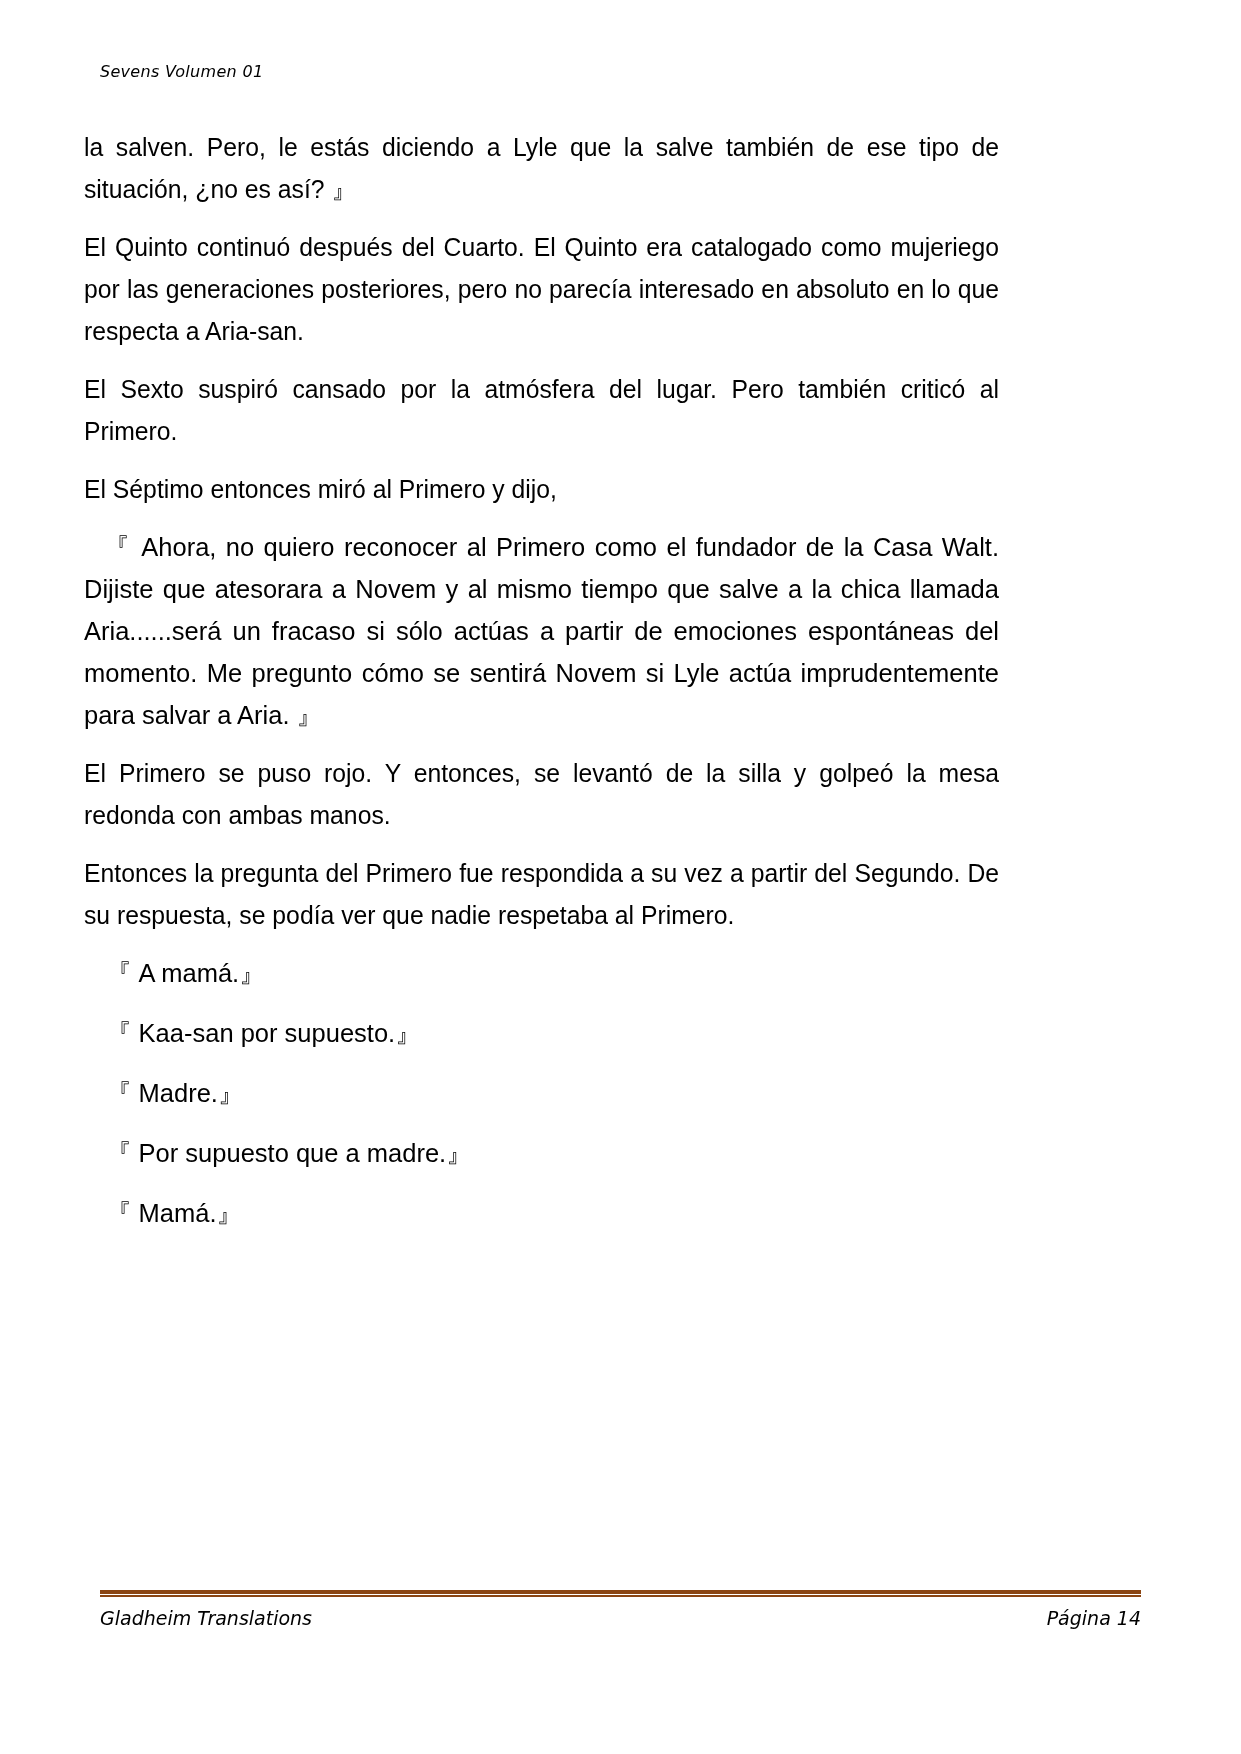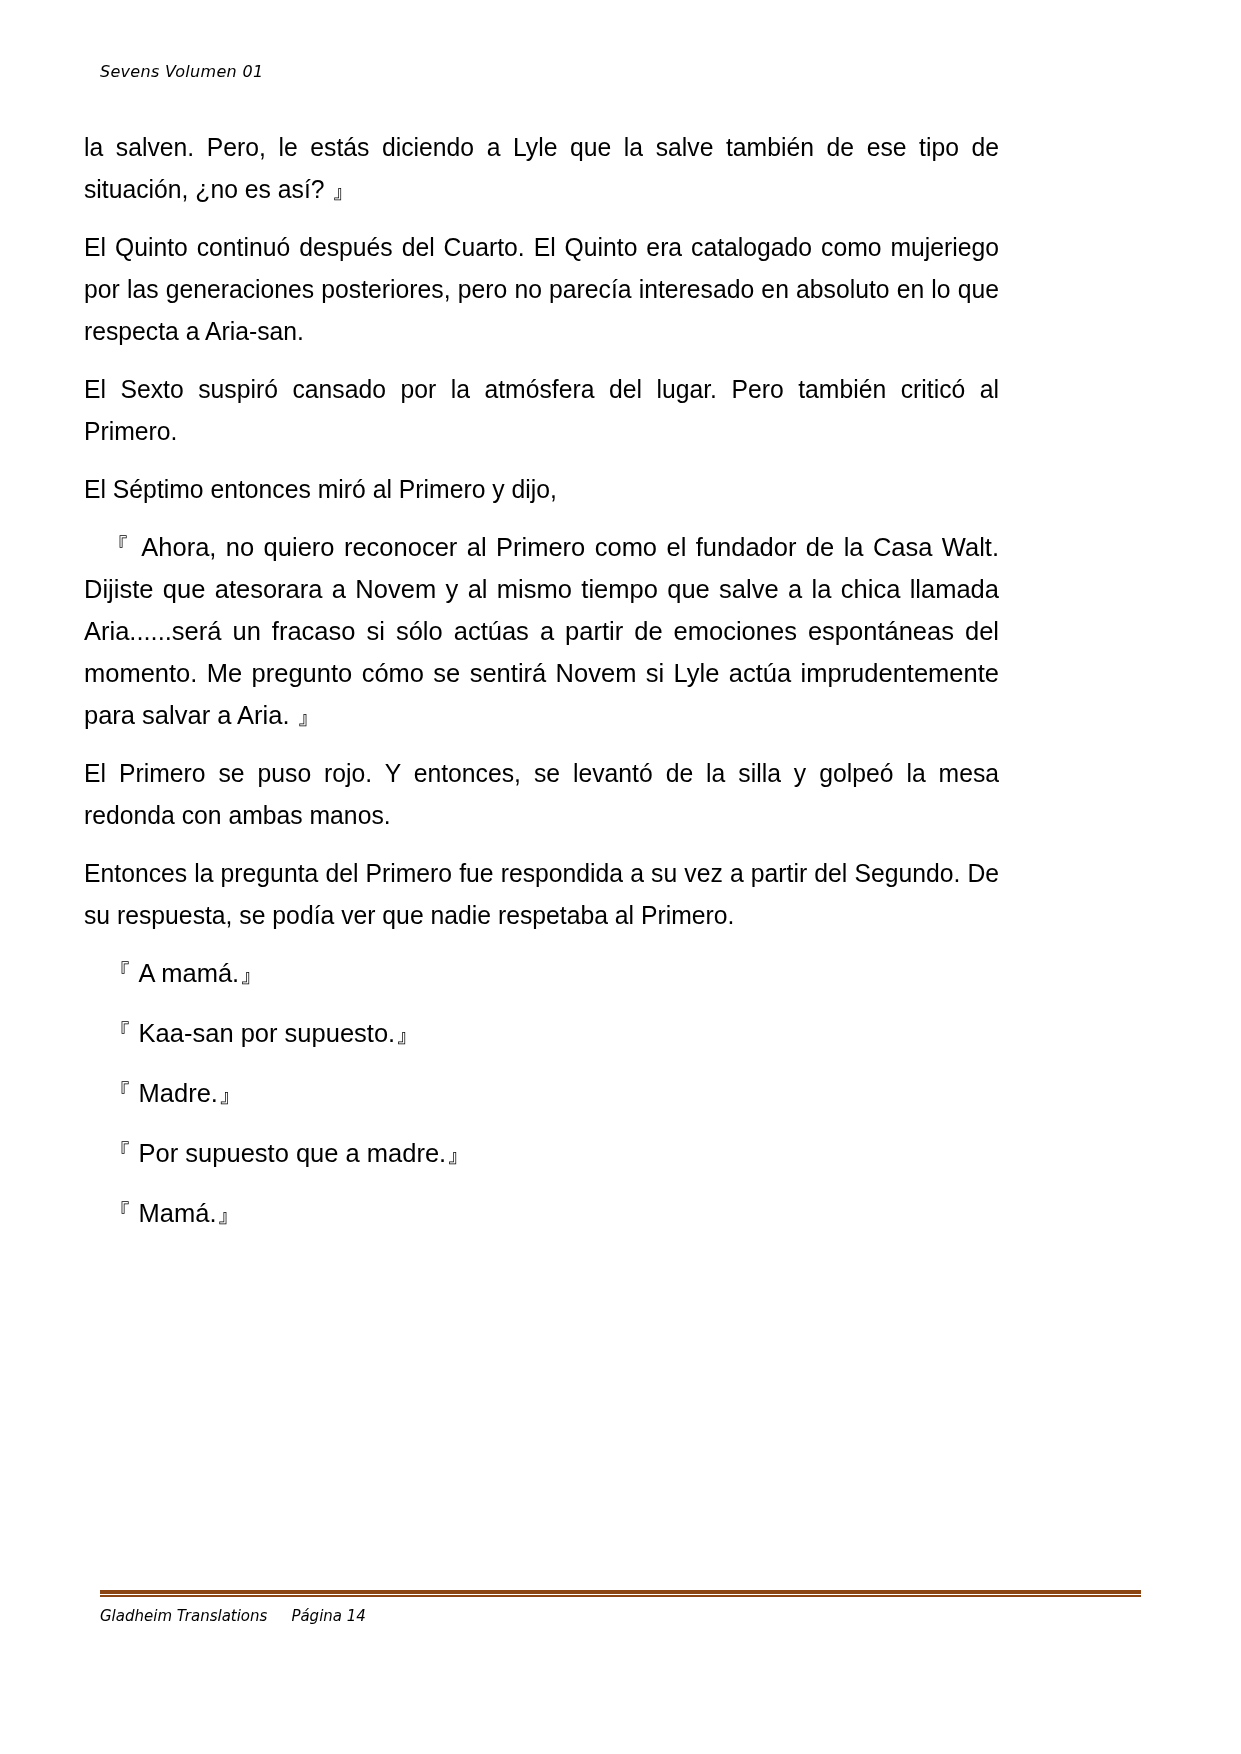--- a/index.html
+++ b/index.html
@@ -105,28 +105,27 @@
     background: #ffffff;
     width: 100%;
   }
   .footer-rule .rule-thin {
     height: 2px;
     background: #8B4513;
     width: 100%;
   }
   .footer-row {
     display: flex;
-    justify-content: flex-start;
+    justify-content: space-between;
     align-items: baseline;
     font-family: "DejaVu Sans", sans-serif;
     font-style: italic;
-    font-size: 15px;
+    font-size: 19px;
     color: #000000;
     margin-top: 10px;
-    gap: 24px;
   }
   .footer-left, .footer-right { white-space: nowrap; }
 </style>
 </head>
 <body>
 
 <div class="page">
 
   <div class="page-header">
     <div class="header-title">Sevens Volumen 01</div>

